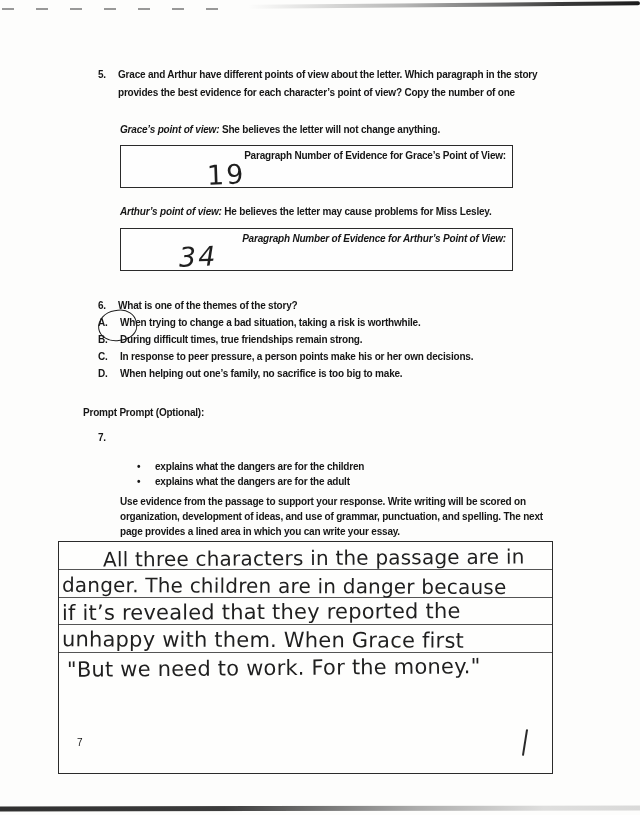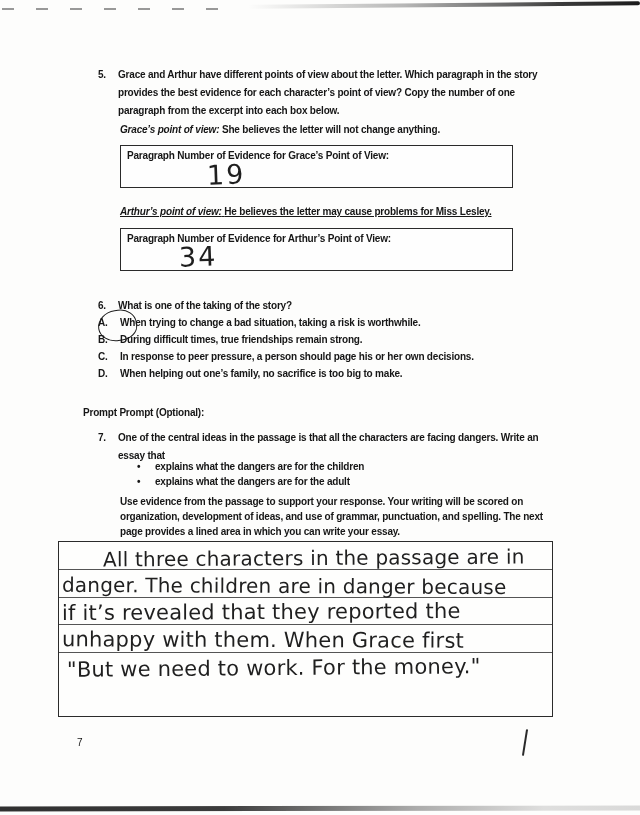--- a/index.html
+++ b/index.html
@@ -31,30 +31,30 @@
     background: linear-gradient(to right, #303030 0%, #3c3c3c 35%, rgba(90,90,90,0.5) 65%, rgba(130,130,130,0.25) 85%, rgba(150,150,150,0.35) 100%);
     transform: rotate(-0.1deg);
   }
 
   
   .qrow { display: flex; }
   .qnum { width: 20px; flex: none; font-weight: bold; }
   .q5-block { left: 98px; top: 66px; width: 470px; line-height: 18px; }
   .intro-line { white-space: nowrap; }
   .grace-intro { left: 120px; top: 124px; }
-  .arthur-intro { left: 120px; top: 206px; text-decoration: underline; }
+  .arthur-intro { left: 120px; top: 206px; }
   .ital { font-style: italic; }
 
   .answer-box {
     left: 120px; width: 393px; height: 43px;
     border: 1.6px solid #2a2a2a; box-sizing: border-box;
-    padding: 4px 6px 0 6px; background: rgba(255,255,255,0.6);
+    padding: 4px 6px 0 6px; background: rgba(255,255,255,0.6); text-align: right;
   }
   .grace-box { top: 145px; }
-  .arthur-box { top: 228px; }
+  .arthur-box { top: 228px; font-style: italic; }
 
   .hw { font-family: "DejaVu Sans", sans-serif; color: #1f1f1f; }
   .hw-num {
     position: absolute; font-size: 27px; line-height: 1;
     transform: rotate(-2deg); letter-spacing: 2px;
   }
   .grace-box .hw-num { left: 86px; top: 15px; }
   .arthur-box .hw-num { left: 58px; top: 14px; }
 
   .q6-block { left: 98px; top: 297px; width: 470px; line-height: 17px; }
@@ -68,21 +68,21 @@
   }
 
   .wp-heading { left: 83px; top: 407px; }
   .q7-block { left: 98px; top: 429px; width: 470px; line-height: 18px; }
   .bullets { left: 137px; top: 459px; line-height: 15px; }
   .bullet-row { display: flex; }
   .bullet-dot { width: 18px; flex: none; font-weight: bold; }
   .instr { left: 120px; top: 494px; width: 440px; line-height: 15px; }
 
   .essay-box {
-    left: 58px; top: 541px; width: 495px; height: 176px;
+    left: 58px; top: 541px; width: 495px; height: 233px;
     border: 1.7px solid #2b2b2b; box-sizing: border-box;
     background: rgba(255,255,255,0.4);
   }
   .essay-row {
     height: 26.8px; border-bottom: 1px solid #555;
     position: relative; overflow: visible;
   }
   .essay-row:last-child { border-bottom: none; }
   .essay-row .hw {
     position: absolute; bottom: 1px; left: 3px;
@@ -111,21 +111,20 @@
   <div class="abs scan-smudge-top"></div>
   <div class="abs scan-dashes-top"></div>
   <div class="abs scan-band-bottom"></div>
 
   <div class="abs q5-block body-txt">
     <div class="qrow">
       <span class="qnum">5.</span>
       <div class="b">
         <div>Grace and Arthur have different points of view about the letter. Which paragraph in the story</div>
         <div>provides the best evidence for each character’s point of view? Copy the number of one</div>
-        <div>paragraph from the excerpt into each box below.</div>
       </div>
     </div>
   </div>
 
   <div class="abs grace-intro body-txt intro-line">
     <span class="b ital">Grace’s point of view:</span>
     <span class="b">She believes the letter will not change anything.</span>
   </div>
   <div class="abs answer-box grace-box">
     <div class="b body-txt">Paragraph Number of Evidence for Grace’s Point of View:</div>
@@ -137,66 +136,62 @@
     <span class="b">He believes the letter may cause problems for Miss Lesley.</span>
   </div>
   <div class="abs answer-box arthur-box">
     <div class="b body-txt">Paragraph Number of Evidence for Arthur’s Point of View:</div>
     <div class="hw hw-num">34</div>
   </div>
 
   <div class="abs q6-block body-txt">
     <div class="qrow">
       <span class="qnum">6.</span>
-      <span class="b">What is one of the taking of the story?</span>
+      <span class="b">What is one of the themes of the story?</span>
     </div>
     <div class="opt-row">
       <span class="opt-letter">A.</span>
       <span class="opt-text">When trying to change a bad situation, taking a risk is worthwhile.</span>
     </div>
     <div class="opt-row">
       <span class="opt-letter">B.</span>
       <span class="opt-text">During difficult times, true friendships remain strong.</span>
     </div>
     <div class="opt-row">
       <span class="opt-letter">C.</span>
-      <span class="opt-text">In response to peer pressure, a person should page his or her own decisions.</span>
+      <span class="opt-text">In response to peer pressure, a person points make his or her own decisions.</span>
     </div>
     <div class="opt-row">
       <span class="opt-letter">D.</span>
       <span class="opt-text">When helping out one’s family, no sacrifice is too big to make.</span>
     </div>
   </div>
   <div class="abs circle-a"></div>
 
   <div class="abs wp-heading b body-txt">Prompt Prompt (Optional):</div>
 
   <div class="abs q7-block body-txt">
     <div class="qrow">
       <span class="qnum">7.</span>
-      <div class="b">
-        <div>One of the central ideas in the passage is that all the characters are facing dangers. Write an</div>
-        <div>essay that</div>
-      </div>
     </div>
   </div>
 
   <div class="abs bullets body-txt">
     <div class="bullet-row">
       <span class="bullet-dot">•</span>
       <span class="b">explains what the dangers are for the children</span>
     </div>
     <div class="bullet-row">
       <span class="bullet-dot">•</span>
       <span class="b">explains what the dangers are for the adult</span>
     </div>
   </div>
 
   <div class="abs instr b body-txt">
-    <div>Use evidence from the passage to support your response. Your writing will be scored on</div>
+    <div>Use evidence from the passage to support your response. Write writing will be scored on</div>
     <div>organization, development of ideas, and use of grammar, punctuation, and spelling.  The next</div>
     <div>page provides a lined area in which you can write your essay.</div>
   </div>
 
   <div class="abs essay-box">
     <div class="essay-row">
         <span class="hw">All three characters in the passage are in</span>
       </div>
     <div class="essay-row">
         <span class="hw">danger. The children are in danger because</span>

